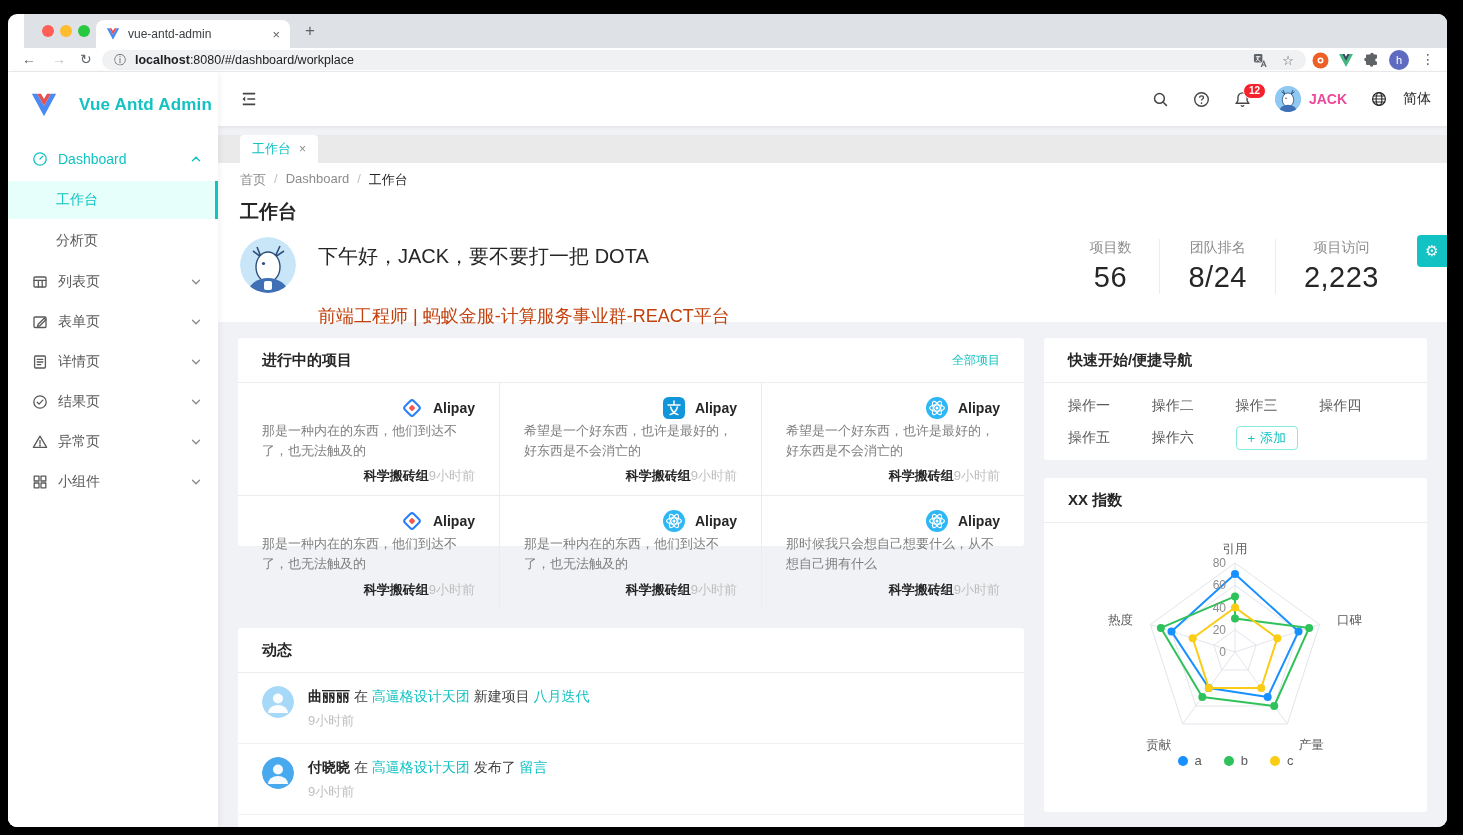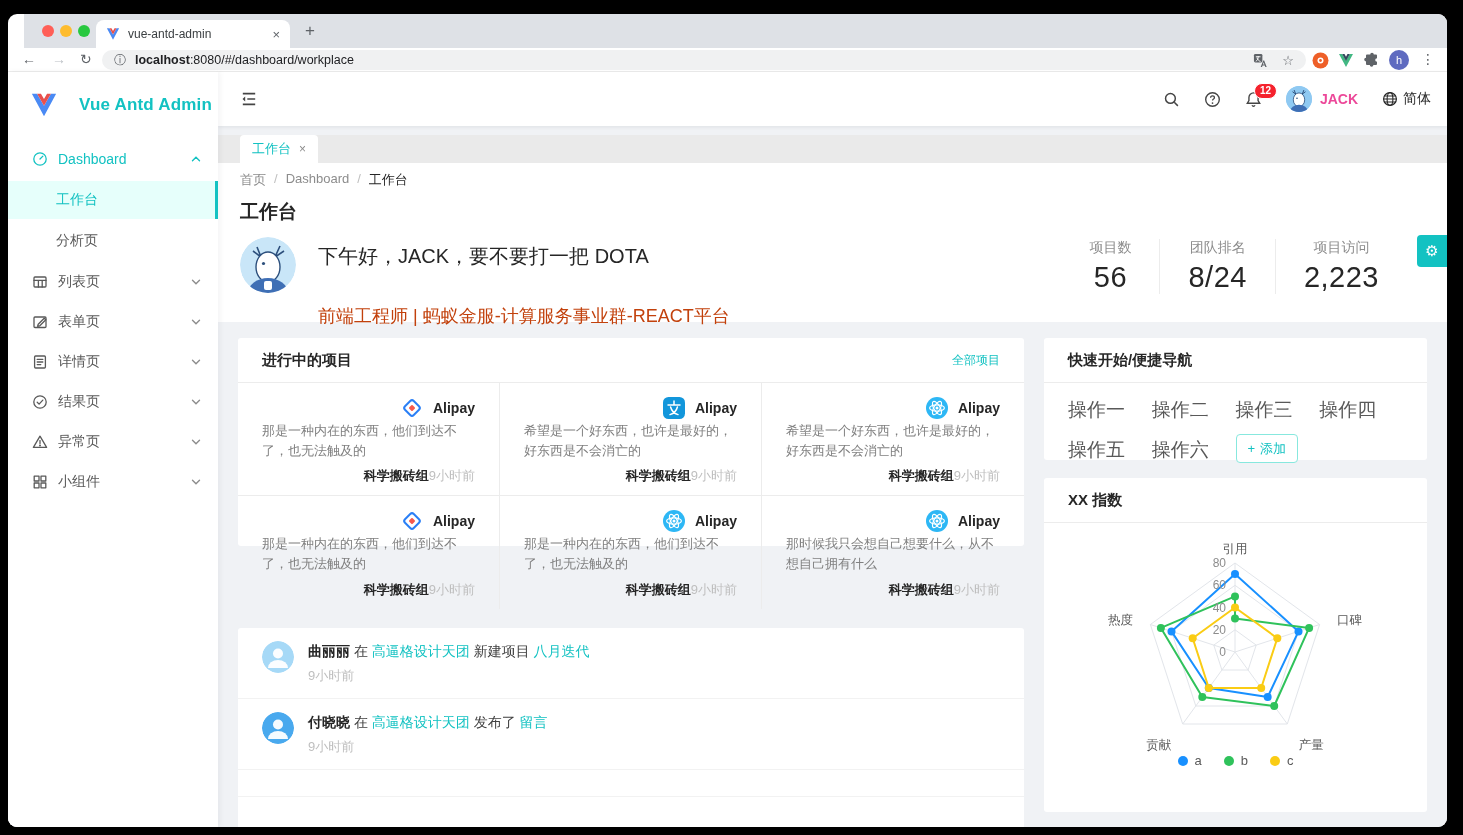--- a/index.html
+++ b/index.html
@@ -45,21 +45,21 @@
 
   .main{position:absolute;left:210px;top:0;right:0;bottom:0;}
   .appheader{position:absolute;left:0;top:0;right:0;height:54px;background:#fff;box-shadow:0 1px 4px rgba(0,21,41,.08);z-index:5;}
   .fold{position:absolute;left:22px;top:18px;width:18px;height:18px;color:#454545;}
   .hright{position:absolute;right:16px;top:0;height:54px;display:flex;align-items:center;gap:24px;}
   .hicon{width:17px;height:17px;color:#454545;display:inline-flex;position:relative;}
   .badge{position:absolute;top:-8px;left:9px;background:#f5222d;color:#fff;font-size:10px;line-height:14px;padding:0 5px;border-radius:8px;border:1px solid #fff;font-weight:700;}
   .useblock{display:flex;align-items:center;gap:8px;}
   .uavatar{width:26px;height:26px;border-radius:50%;overflow:hidden;background:#8fc9f2;}
   .uname{font-size:14px;font-weight:700;color:#ec4899;}
-  .locale{display:flex;align-items:center;gap:5px;font-size:14px;color:#262626;}
+  .locale{display:flex;align-items:center;gap:16px;font-size:14px;color:#262626;}
 
   .tabbar{position:absolute;left:0;top:63px;right:0;height:28px;background:#eaeaea;}
   .apptab{position:absolute;left:22px;top:0;height:28px;background:#fff;border-radius:4px 4px 0 0;display:flex;align-items:center;gap:8px;padding:0 12px;}
   .apptab-label{font-size:13px;color:#13c2c2;}
   .apptab-close{font-size:12px;color:#8c8c8c;}
 
   .pageheader{position:absolute;left:0;top:91px;right:0;height:159px;background:#fff;}
   .crumbs{position:absolute;left:22px;top:8px;font-size:13px;color:#8c8c8c;display:flex;gap:8px;}
   .crumbs .sep{color:#bfbfbf;}
   .crumbs .last{color:#262626;}
@@ -96,21 +96,21 @@
   .card-activity{left:20px;top:306px;width:786px;height:240px;}
   .feeditem{display:flex;gap:14px;padding:13px 24px;border-bottom:1px solid #f2f2f2;}
   .favatar{width:32px;height:32px;border-radius:50%;overflow:hidden;flex:none;}
   .ftext{font-size:14px;color:#404040;padding-top:2px;}
   .ftext .user{font-weight:700;color:#262626;}
   .ftext .link{color:#13c2c2;cursor:pointer;}
   .ftime{margin-top:6px;font-size:13px;color:#bfbfbf;}
 
   .card-quicknav{left:826px;top:16px;width:383px;height:122px;}
   .qgrid{display:grid;grid-template-columns:repeat(4,1fr);row-gap:14px;padding:14px 24px;}
-  .qlink{font-size:19px;color:#595959;cursor:pointer;}
+  .qlink{font-size:14px;color:#595959;cursor:pointer;}
   .addbtn{display:inline-flex;align-items:center;gap:5px;border:1px solid #87e8de;color:#13c2c2;font-size:13px;border-radius:4px;padding:2px 11px;background:#fff;cursor:pointer;width:fit-content;margin-top:-3px;}
 
   .card-index{left:826px;top:156px;width:383px;height:334px;}
   .radarwrap{position:relative;height:255px;}
   .legend{position:absolute;left:0;bottom:10px;width:100%;display:flex;justify-content:center;gap:22px;}
   .legitem{display:flex;align-items:center;gap:7px;font-size:13px;color:#595959;cursor:pointer;}
   .legdot{width:10px;height:10px;border-radius:50%;}
 </style>
 </head>
 <body>
@@ -516,20 +516,23 @@
                   <div class="pdesc">那时候我只会想自己想要什么，从不想自己拥有什么</div>
                   <div class="pfoot">
                     <span class="pgroup">科学搬砖组</span>
                     <span class="ptime">9小时前</span>
                   </div>
                 </div>
               </div>
           </div>
 
           <div class="card card-activity">
+            <div class="chead">
+              <span class="ctitle">动态</span>
+            </div>
             <div id="feed">
                 <div class="feeditem">
                   <span class="favatar"><svg viewBox="0 0 32 32" width="32" height="32">
                       <circle cx="16" cy="16" r="16" fill="#a6d9f7"></circle>
                       <circle cx="16" cy="12.5" r="5" fill="#fff" opacity=".95"></circle>
                       <path d="M6 27a10 8 0 0 1 20 0z" fill="#fff" opacity=".95"></path>
                     </svg></span>
                   <div>
                     <div class="ftext"><span class="user">曲丽丽</span><span class="plain"> 在 </span><span class="link">高逼格设计天团</span><span class="plain"> 新建项目 </span><span class="link">八月迭代</span></div>
                     <div class="ftime">9小时前</div>

